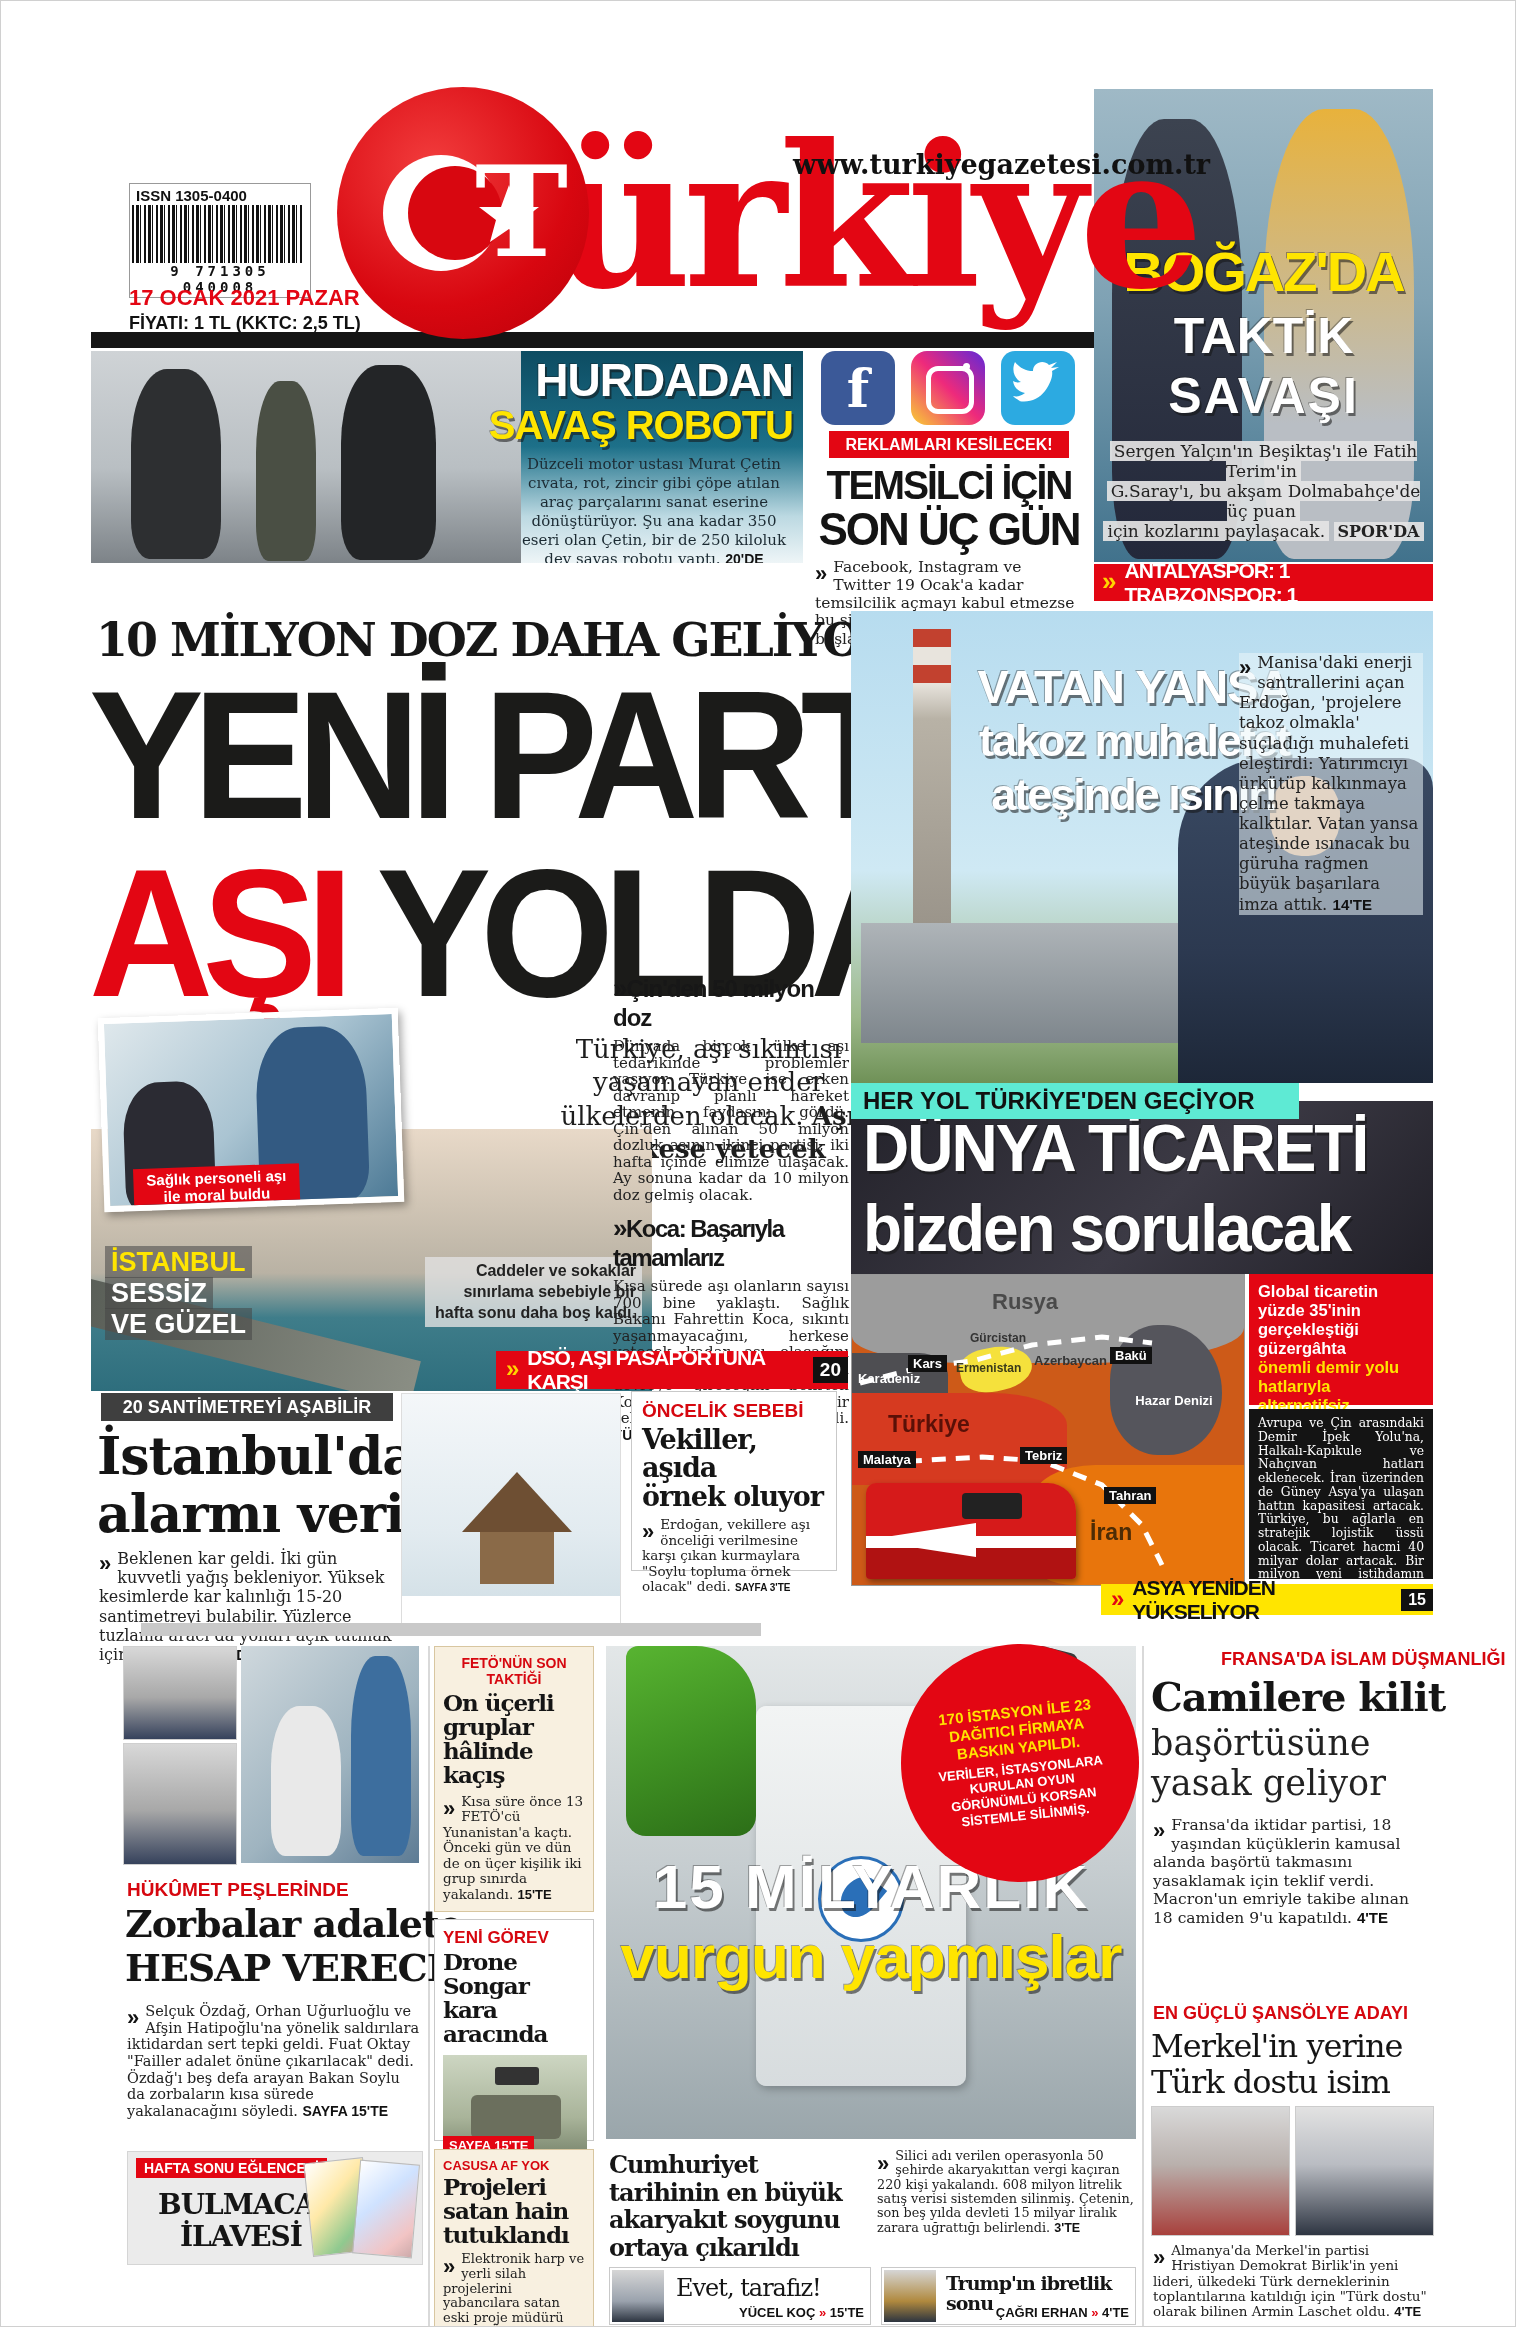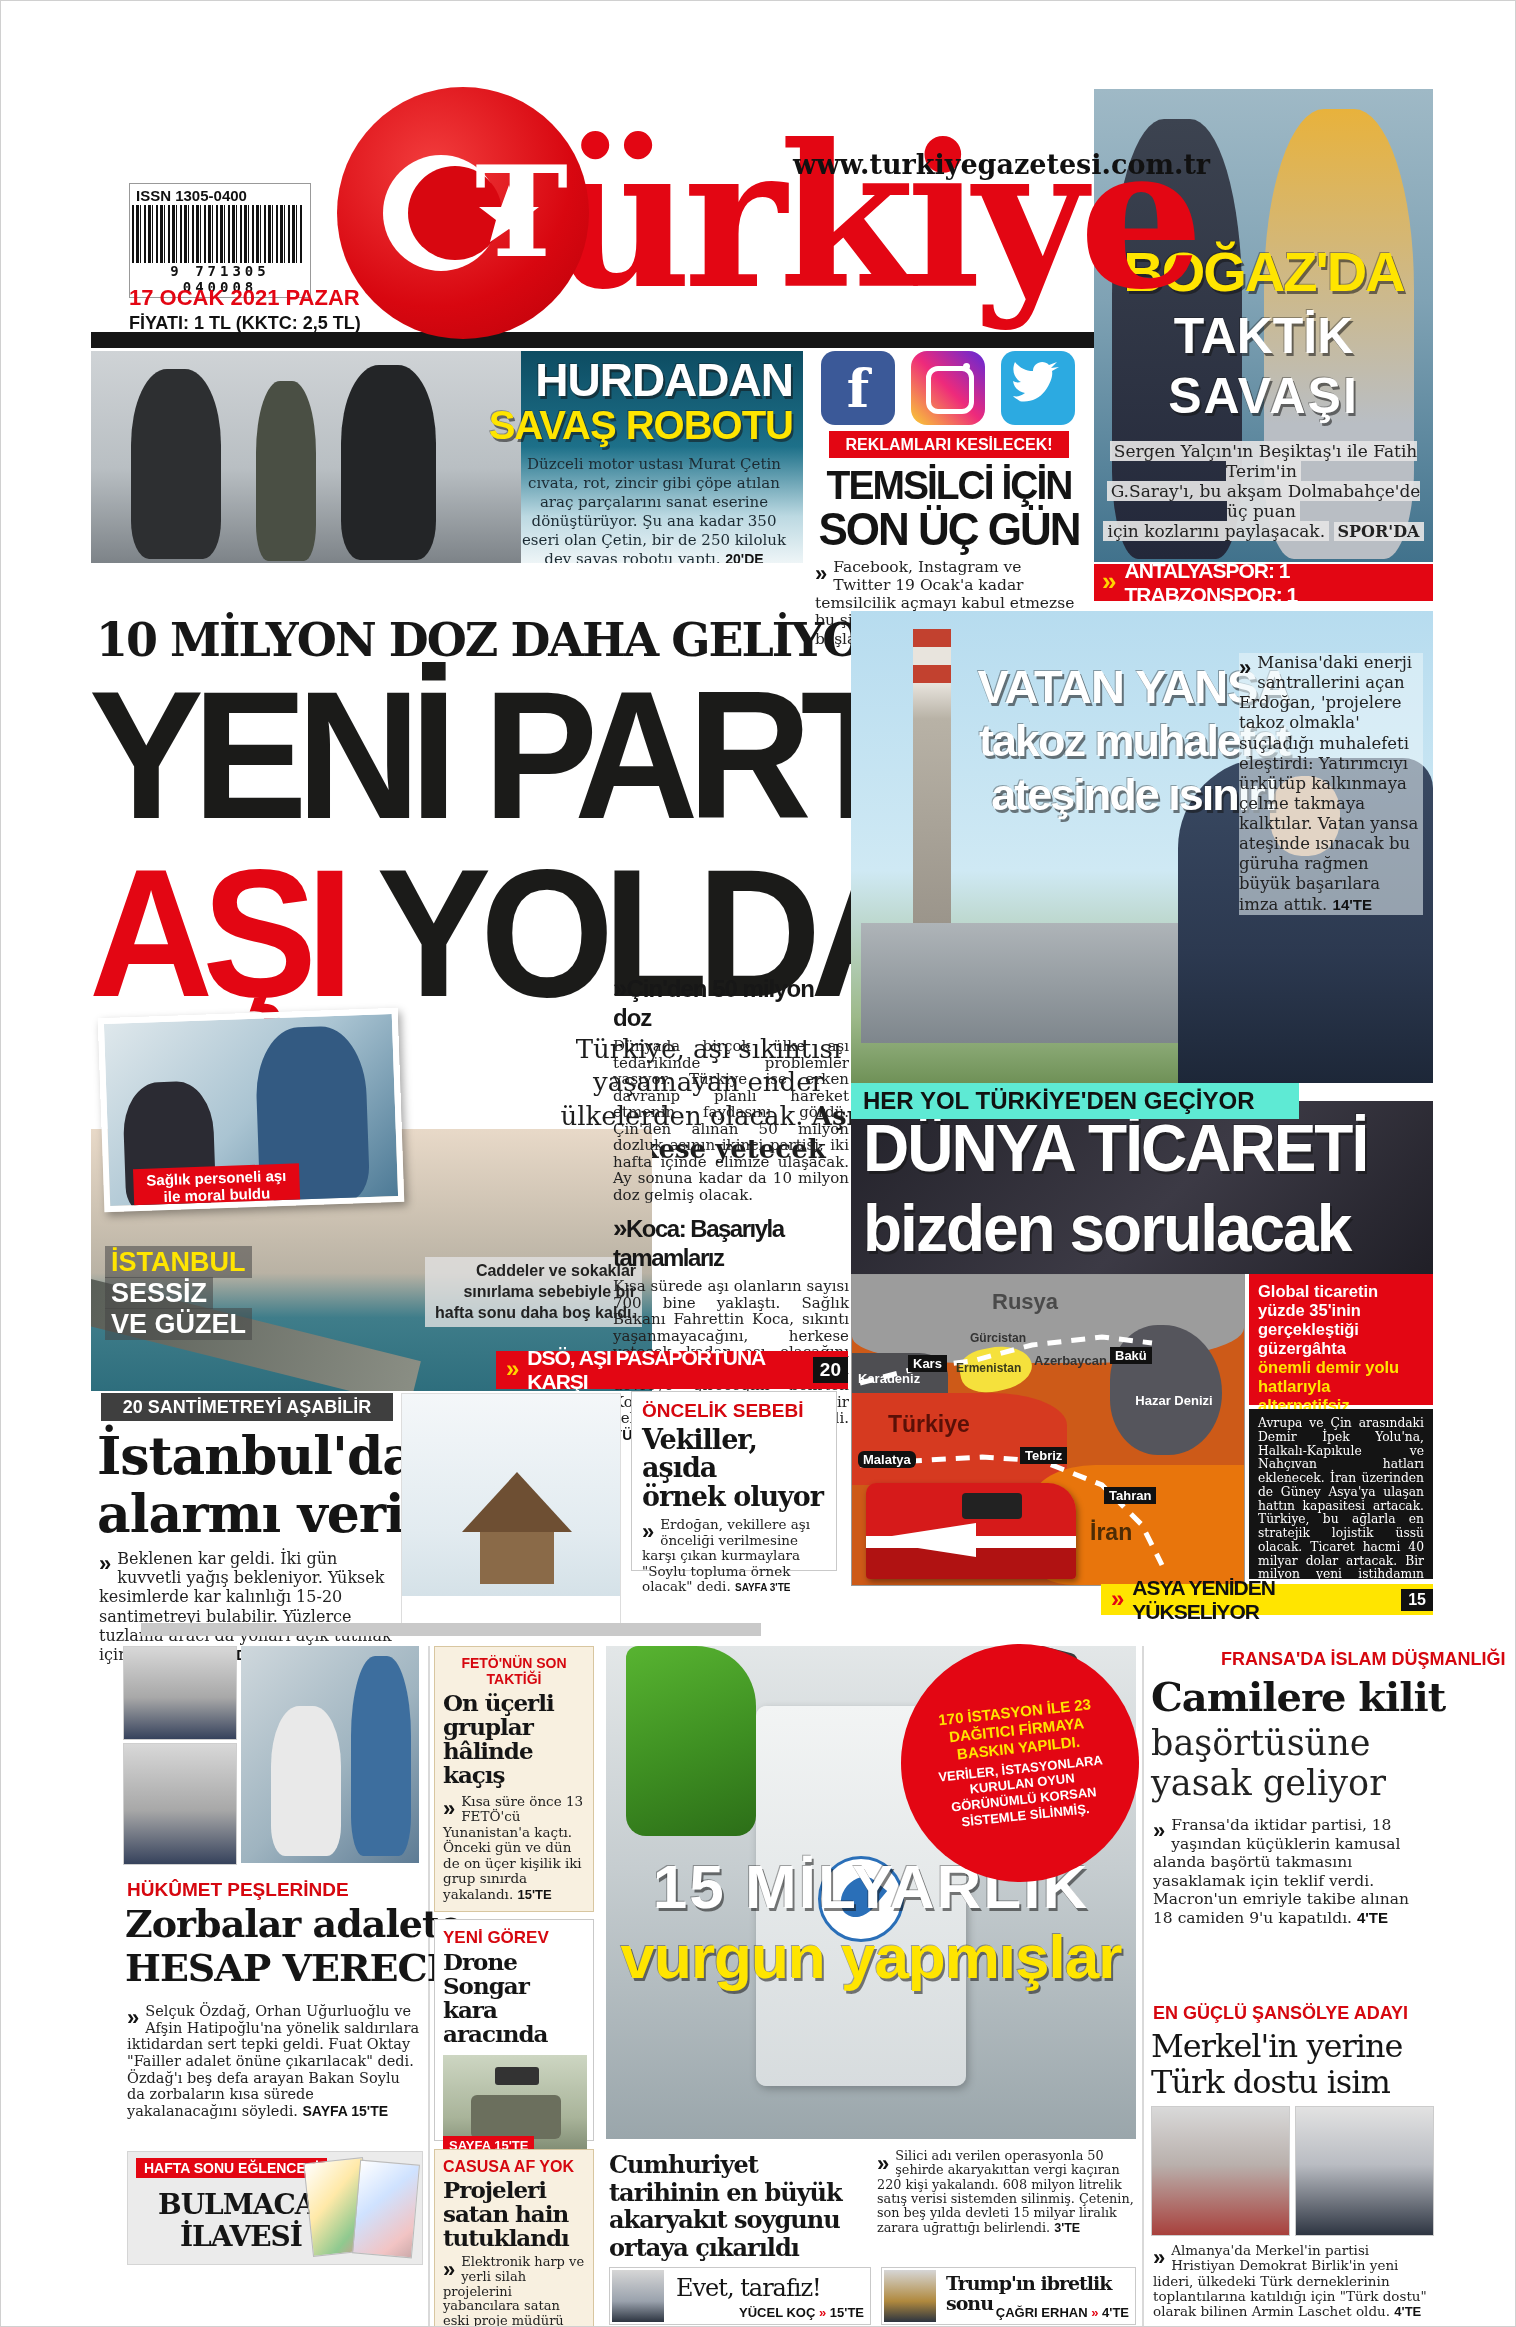--- a/index.html
+++ b/index.html
@@ -230,21 +230,21 @@
     </svg>
     <div class="abs maplabel" style="left:140px;top:14px;font-size:22px;color:#4a4a4a;">Rusya</div>
     <div class="abs maplabel wh" style="left:6px;top:96px;color:#fff;">Karadeniz</div>
     <div class="abs maplabel" style="left:118px;top:56px;font-size:12px;color:#333;">Gürcistan</div>
     <div class="abs mapchip" style="left:56px;top:80px;">Kars</div>
     <div class="abs maplabel" style="left:104px;top:86px;font-size:12px;color:#3a3a1a;">Ermenistan</div>
     <div class="abs maplabel" style="left:182px;top:78px;font-size:13px;color:#333;">Azerbaycan</div>
     <div class="abs mapchip" style="left:258px;top:72px;">Bakü</div>
     <div class="abs maplabel wh ctr" style="left:282px;top:118px;width:80px;color:#fff;">Hazar Denizi</div>
     <div class="abs maplabel" style="left:36px;top:136px;font-size:23px;color:#5a1007;">Türkiye</div>
-    <div class="abs mapchip" style="left:6px;top:176px;border-radius:6px;">Malatya</div>
+    <div class="abs mapchip" style="left:6px;top:176px;">Malatya</div>
     <div class="abs mapchip" style="left:168px;top:172px;">Tebriz</div>
     <div class="abs mapchip" style="left:252px;top:212px;">Tahran</div>
     <div class="abs maplabel" style="left:238px;top:244px;font-size:23px;color:#4d2c05;">İran</div>
     <div class="abs maplabel" style="left:24px;top:244px;font-size:18px;color:rgba(255,225,205,.85);">Suriye</div>
     <div class="abs maplabel" style="left:96px;top:276px;font-size:16px;color:rgba(90,50,20,.75);">Irak</div>
     <div class="abs" style="left:14px;top:208px;width:210px;height:96px;background:linear-gradient(180deg,#d61a1a 0%,#d61a1a 55%,#fff 55%,#fff 68%,#b01212 68%);border-radius:10px 28px 4px 4px;box-shadow:2px 3px 6px rgba(0,0,0,.4);">
       <div class="abs" style="left:96px;top:10px;width:60px;height:26px;background:#222;border-radius:4px;"></div>
       <div class="abs" style="left:0;top:40px;width:110px;height:34px;background:#fff;clip-path:polygon(0 50%,100% 0,100% 100%);"></div>
     </div>
   </div>
@@ -326,21 +326,21 @@
   <div class="abs whitebox" style="left:433px;top:1918px;width:160px;height:222px;padding:8px 8px;">
     <div class="redkick" style="font-size:17px;">YENİ GÖREV</div>
     <div class="serif-head" style="font-size:23px;line-height:1.05;margin-top:2px;">Drone Songar kara aracında</div>
     <div class="ph ph-mil" style="position:relative;width:144px;height:104px;margin-top:8px;">
       <div class="abs" style="left:28px;top:40px;width:90px;height:44px;background:#6b6f5d;border-radius:6px;"></div>
       <div class="abs" style="left:52px;top:12px;width:44px;height:18px;background:#333;border-radius:3px;"></div>
       <div class="abs" style="left:0;bottom:4px;background:#e30613;color:#fff;font:bold 13px 'Liberation Sans';padding:2px 6px;">SAYFA 15'TE</div>
     </div>
   </div>
   <div class="abs creambox" style="left:433px;top:2148px;width:160px;height:179px;padding:8px 8px;">
-    <div class="redkick" style="font-size:16px;">CASUSA AF YOK</div>
+    <div class="redkick" style="font-size:13px;">CASUSA AF YOK</div>
     <div class="serif-head" style="font-size:23px;line-height:1.05;margin-top:2px;">Projeleri satan hain tutuklandı</div>
     <div class="body-serif lead" style="font-size:13px;line-height:1.12;margin-top:5px;text-align:left;">
       <span>Elektronik harp ve yerli silah projelerini yabancılara satan eski proje müdürü Hakan Özbilgin cezaevinde.</span>
       
     </div>
   </div>
 
   <div class="abs ph ph-pump" style="left:605px;top:1645px;width:530px;height:493px;">
     <div class="abs" style="left:150px;top:60px;width:210px;height:380px;background:linear-gradient(180deg,#f2f4f4,#d7dcde);border-radius:10px;box-shadow:2px 3px 8px rgba(0,0,0,.25);">
       <div class="abs" style="left:62px;top:150px;width:80px;height:80px;border-radius:50%;background:#fff;border:3px solid #2a6fb8;">

